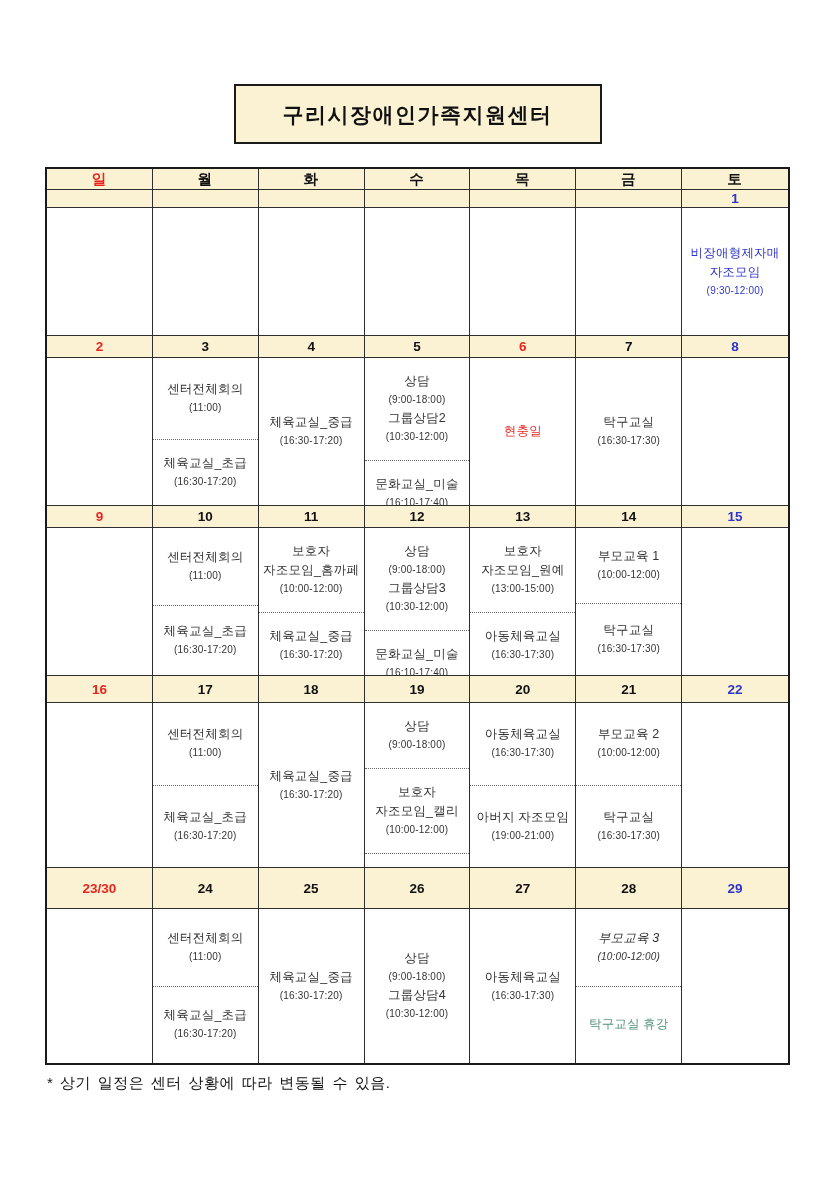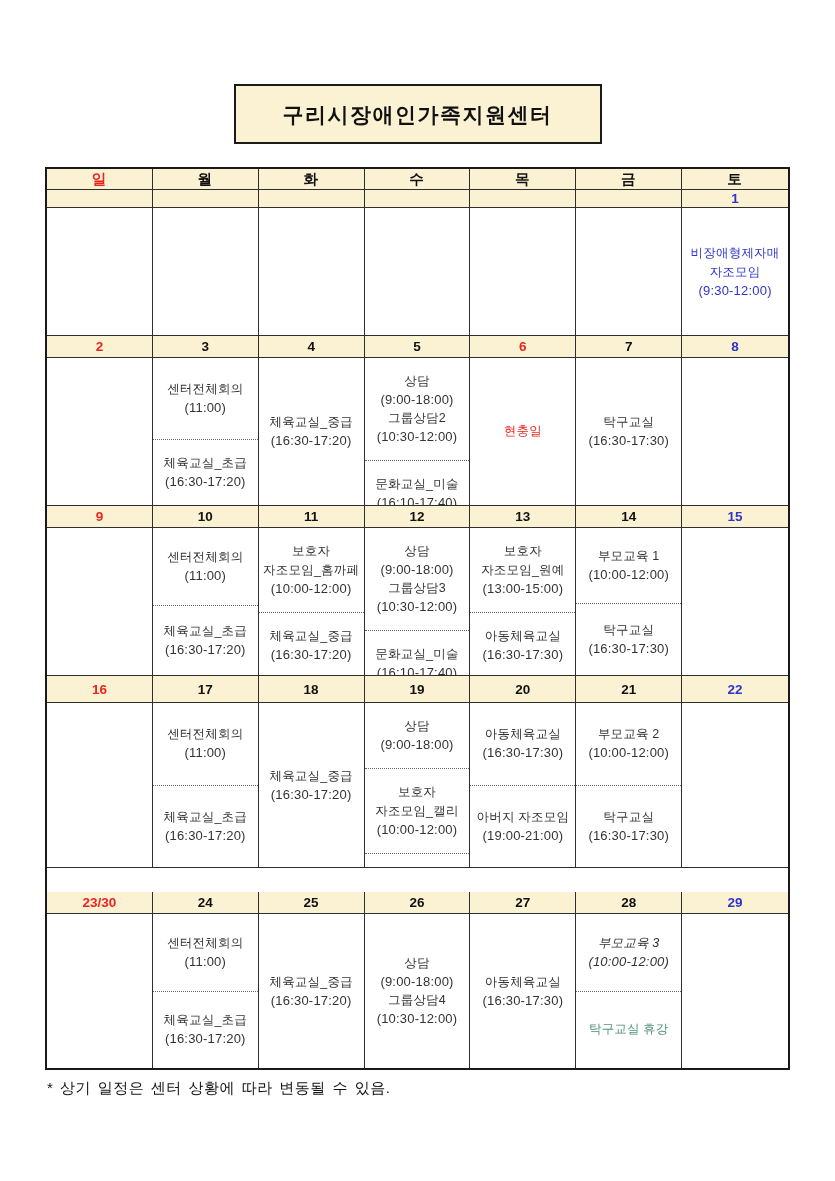--- a/index.html
+++ b/index.html
@@ -34,21 +34,21 @@
 
   .content-row{background:#fff; border-bottom:1.5px solid var(--line);}
   .content-row:last-child{border-bottom:none;}
 
   .day-cell{display:flex; flex-direction:column; overflow:hidden;}
   .section{flex:1; display:flex; flex-direction:column; justify-content:center;
       align-items:center; text-align:center; padding:14px 1px;}
   .section + .section{border-top:1px dotted #666;}
 
   .line{font-size:12.5px; line-height:19px; color:var(--text); letter-spacing:0.2px;}
-  .line.time{font-size:13px; line-height:18px;}
+  .line.time{font-size:10px; line-height:18px;}
 
   .c-red{color:var(--red);}
   .c-blue{color:var(--blue);}
   .c-green{color:var(--green);}
   .c-red .line,.c-blue .line,.c-green .line{color:inherit;}
 
   .footer-note{margin:9px 0 0 47px; font-size:15px; color:#111; letter-spacing:0.5px; word-spacing:2px;}
 </style>
 </head>
 <body>
@@ -270,21 +270,21 @@
               <div class="line">부모교육 2</div>
               <div class="line time">(10:00-12:00)</div>
             </div>
             <div class="section" style="flex: 1 1 0%;">
               <div class="line">탁구교실</div>
               <div class="line time">(16:30-17:30)</div>
             </div>
           </div>
           <div class="day-cell"></div>
         </div>
-        <div class="grid-row date-row" style="height: 22px; margin-top: 24px;">
+        <div class="grid-row date-row" style="height: 41px;">
           <div class="date-cell c-red">23/30</div>
           <div class="date-cell">24</div>
           <div class="date-cell">25</div>
           <div class="date-cell">26</div>
           <div class="date-cell">27</div>
           <div class="date-cell">28</div>
           <div class="date-cell c-blue">29</div>
         </div>
         <div class="grid-row content-row" style="height: 154px;">
           <div class="day-cell"></div>

